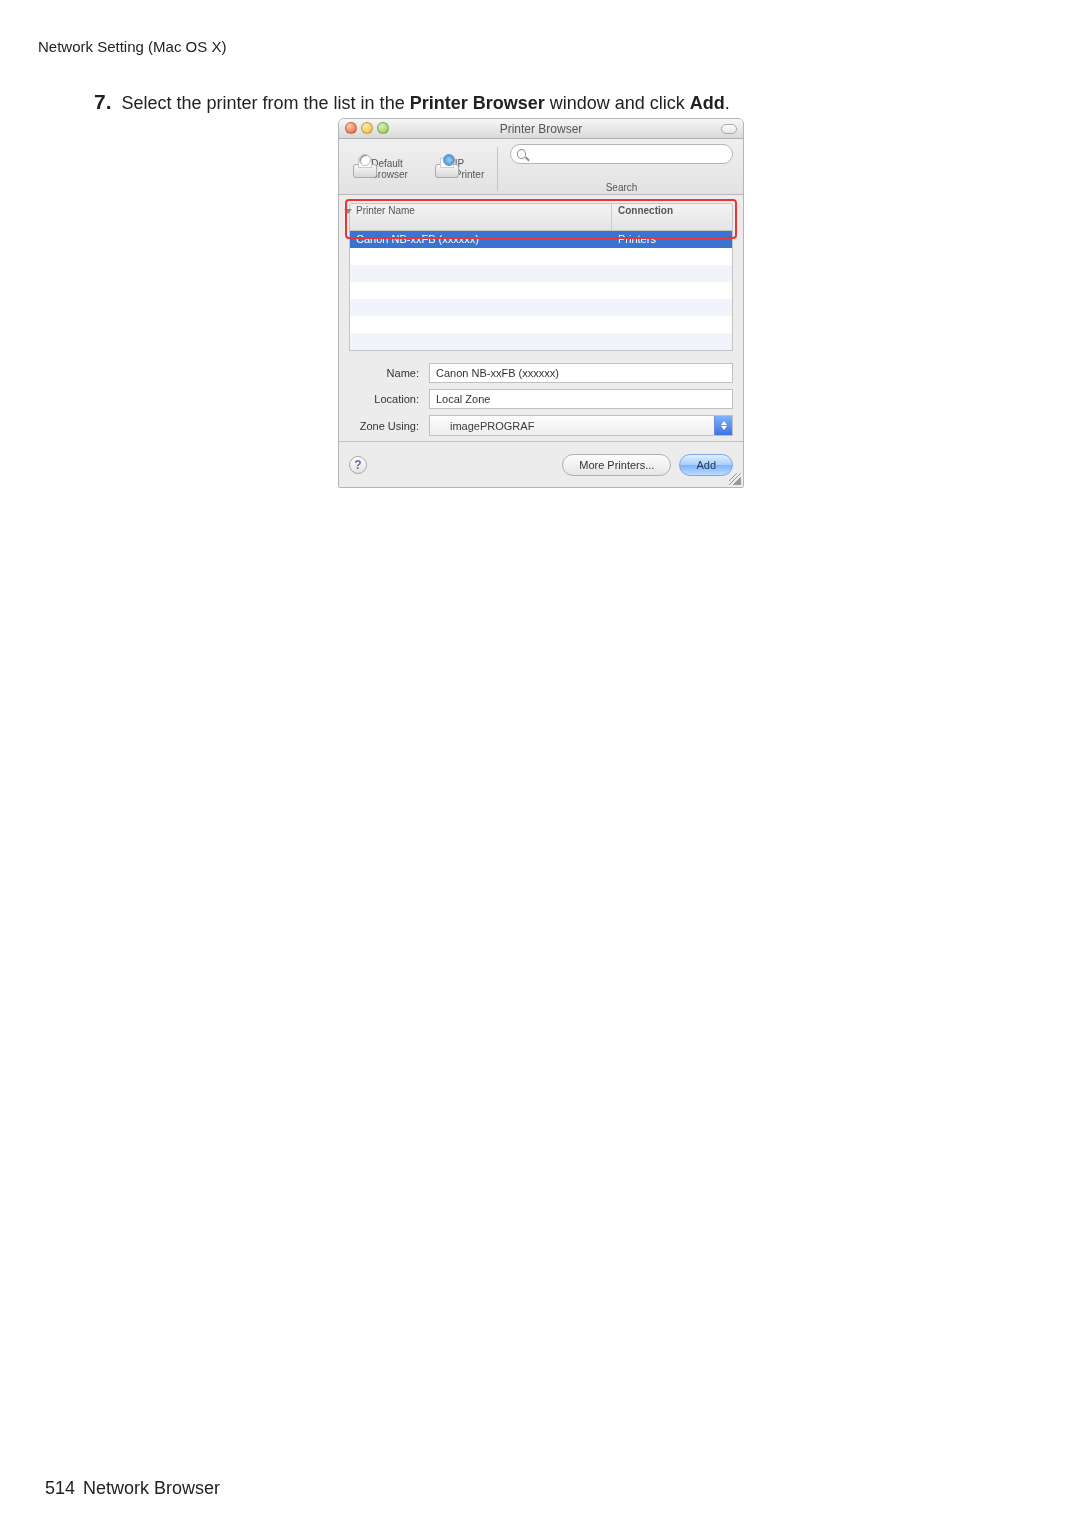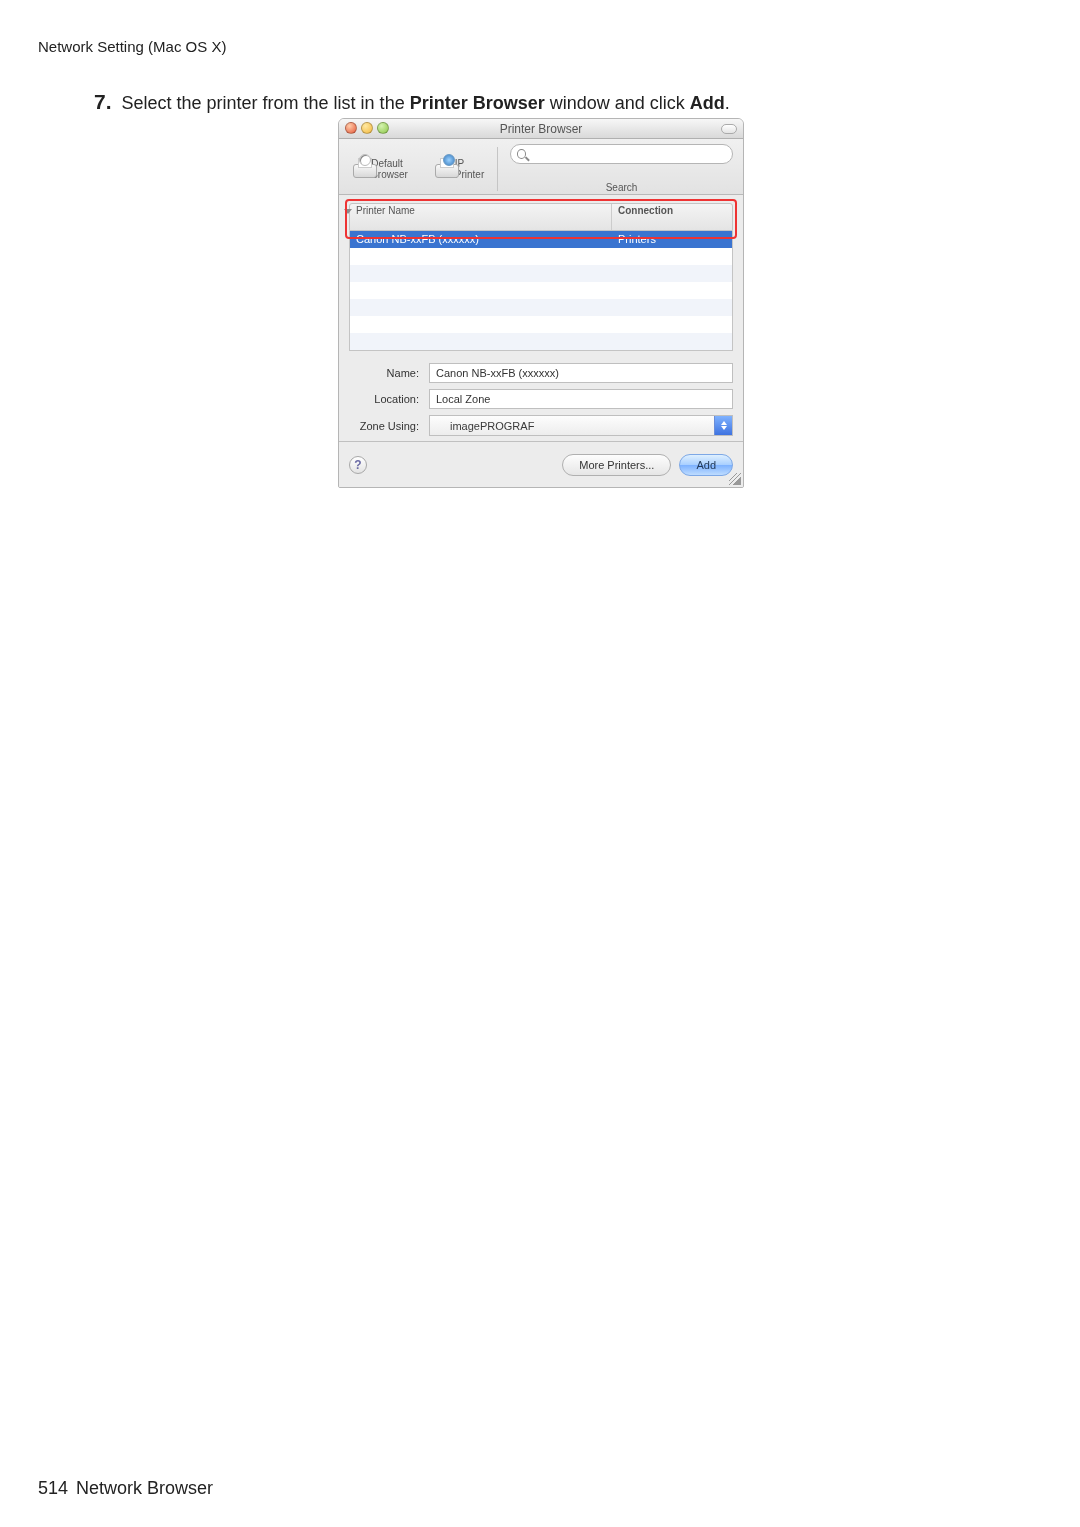--- a/index.html
+++ b/index.html
@@ -33,21 +33,21 @@
   .instruction-text {
     font-size: 18px;
   }
   .instruction-text b { font-weight: bold; }
   .page-footer {
     position: absolute;
     bottom: 28px;
     left: 38px;
     font-size: 18px;
   }
-  .page-footer .num { margin-right: 8px; }
+  .page-footer .num { margin-right: 8px; margin-left: 7px; }
   
   .dialog-wrap {
     position: absolute;
     top: 118px;
     left: 338px;
     width: 406px;
     height: 370px;
     background: #ececec;
     border: 1px solid #b5b5b5;
     border-radius: 6px 6px 2px 2px;

